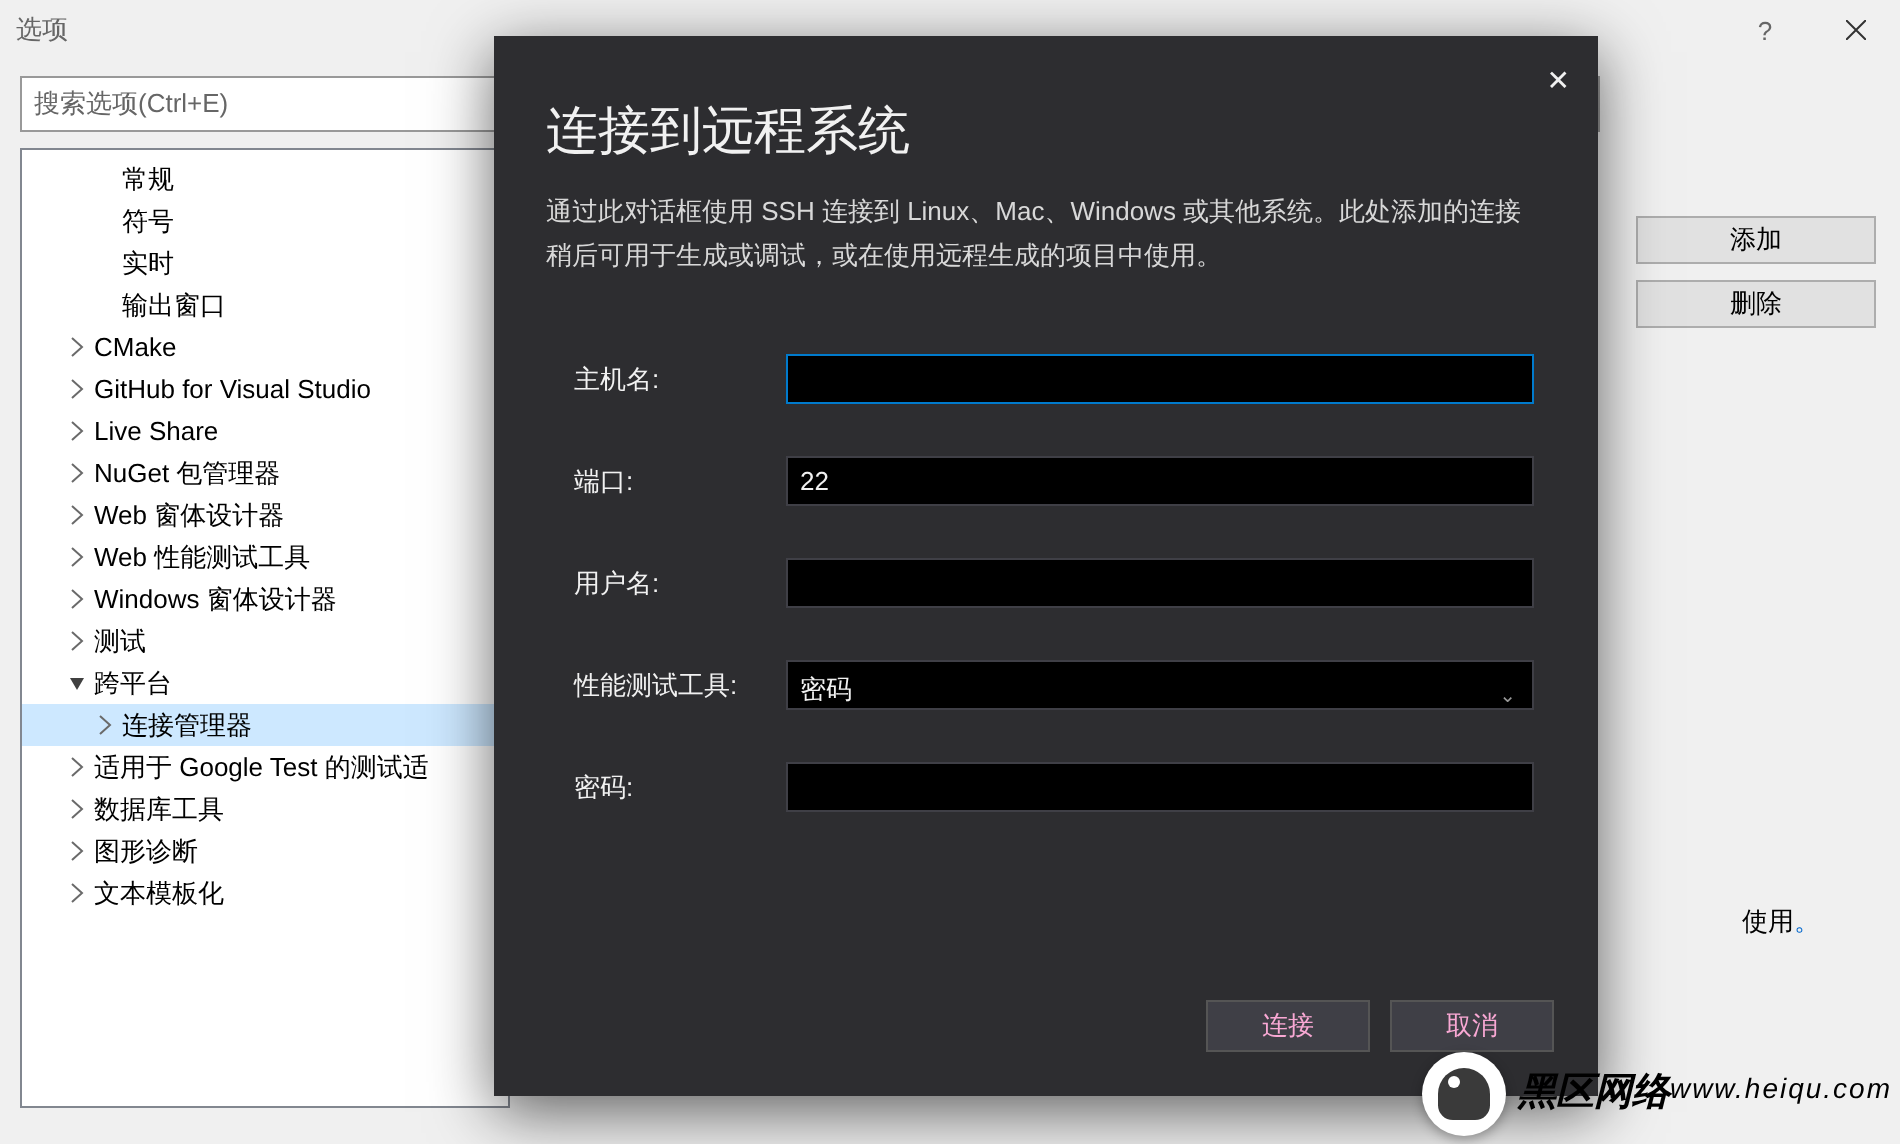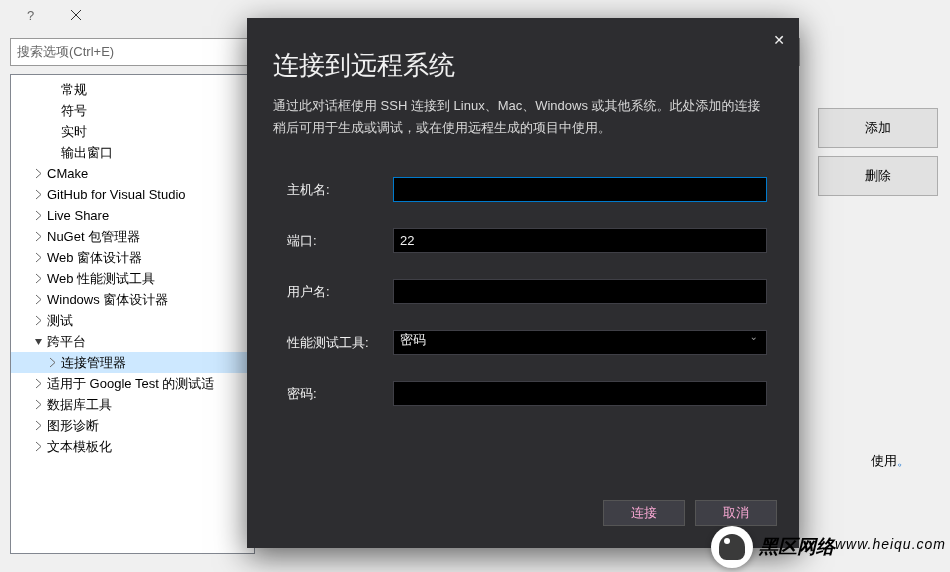--- a/index.html
+++ b/index.html
@@ -11,52 +11,53 @@
 .options-body{padding:8px 10px;display:flex;flex-direction:column;gap:8px}
 .search-box{border:1px solid #999;padding:4px 6px;background:#fff;color:#666;width:790px}
 .content-area{display:flex;gap:10px}
 .tree-panel{width:245px;height:480px;border:1px solid #828790;background:#fff;padding:4px 0;overflow:hidden}
 .tree-row{display:flex;align-items:center;height:21px;padding-left:8px;white-space:nowrap}
 .tree-row.selected{background:#cde8ff}
 .indent{display:inline-block;width:14px}
 .caret{width:11px;height:11px;margin-right:3px;flex-shrink:0}
 .caret svg{display:block}
 .rightcol{position:absolute;right:12px;top:108px;display:flex;flex-direction:column;gap:8px;width:120px}
-.side-btn{height:40px;border:1px solid #adadad;background:#e1e1e1;display:flex;align-items:center;justify-content:center}
+.side-btn{height:24px;border:1px solid #adadad;background:#e1e1e1;display:flex;align-items:center;justify-content:center}
 .status-line{position:absolute;right:40px;top:452px;color:#000;font-size:13px}
 .status-line .blue{color:#0066cc}
 
 .modal{position:absolute;left:247px;top:18px;width:552px;height:530px;background:#2d2d30;box-shadow:0 8px 30px rgba(0,0,0,.6);color:#f1f1f1}
 .modal-close{position:absolute;right:14px;top:14px;color:#f1f1f1;font-size:14px}
 .modal-content{padding:30px 26px 18px}
 .modal-title{font-size:26px;font-weight:400;margin-bottom:12px}
 .modal-desc{font-size:13px;line-height:1.7;color:#d8d8d8;margin-bottom:38px}
 .form{display:flex;flex-direction:column;gap:26px;padding:0 6px 0 14px}
 .form-row{display:flex;align-items:center}
 .form-label{width:106px;color:#f1f1f1;font-size:13px}
 .form-input{flex:1;height:25px;background:#000000;border:1px solid #3f3f46;color:#f1f1f1;padding:0 6px;font-size:13px;outline:none}
 .form-input.focused{border-color:#007acc}
-.form-input.select{display:flex;align-items:flex-start;justify-content:space-between;padding-right:8px}
+.form-input.select{display:flex;align-items:flex-end;justify-content:space-between;padding-right:8px}
 .sel-caret{font-size:10px;color:#999}
 .modal-buttons{position:absolute;right:22px;bottom:22px;display:flex;gap:10px}
 .modal-btn{width:82px;height:26px;background:#3f3f46;border:1px solid #555;display:flex;align-items:center;justify-content:center;color:#f9a8d4;font-size:13px}
 
 .watermark{position:absolute;right:4px;bottom:4px;display:flex;align-items:center;gap:6px;color:#000}
 .wm-icon{width:42px;height:42px;background:#fff;border-radius:22px;display:flex;align-items:center;justify-content:center;box-shadow:0 2px 6px rgba(0,0,0,.3)}
 .wm-mush{width:26px;height:26px;background:#3a3a3a;border-radius:14px 14px 8px 8px;position:relative}
 .wm-mush:after{content:"";position:absolute;left:5px;top:4px;width:6px;height:6px;background:#fff;border-radius:50%}
 .wm-text{display:flex;flex-direction:row;line-height:1.1}
 .wm-l1{font-size:19px;font-weight:700;font-style:italic}
 .wm-l2{font-size:14px;font-style:italic;letter-spacing:1px}
 </style>
 </head>
 <body>
 
 <div class="options-window">
   <div class="options-titlebar">
+    <span class="options-title">选项</span>
     <div class="title-btn">?</div>
     <div class="title-btn">
       <svg width="10" height="10" viewBox="0 0 10 10">
           <path d="M0 0 L10 10 M10 0 L0 10" stroke="#333" stroke-width="1"></path>
         </svg>
     </div>
   </div>
   <div class="options-body">
     <div class="search-box">搜索选项(Ctrl+E)</div>
     <div class="content-area">

